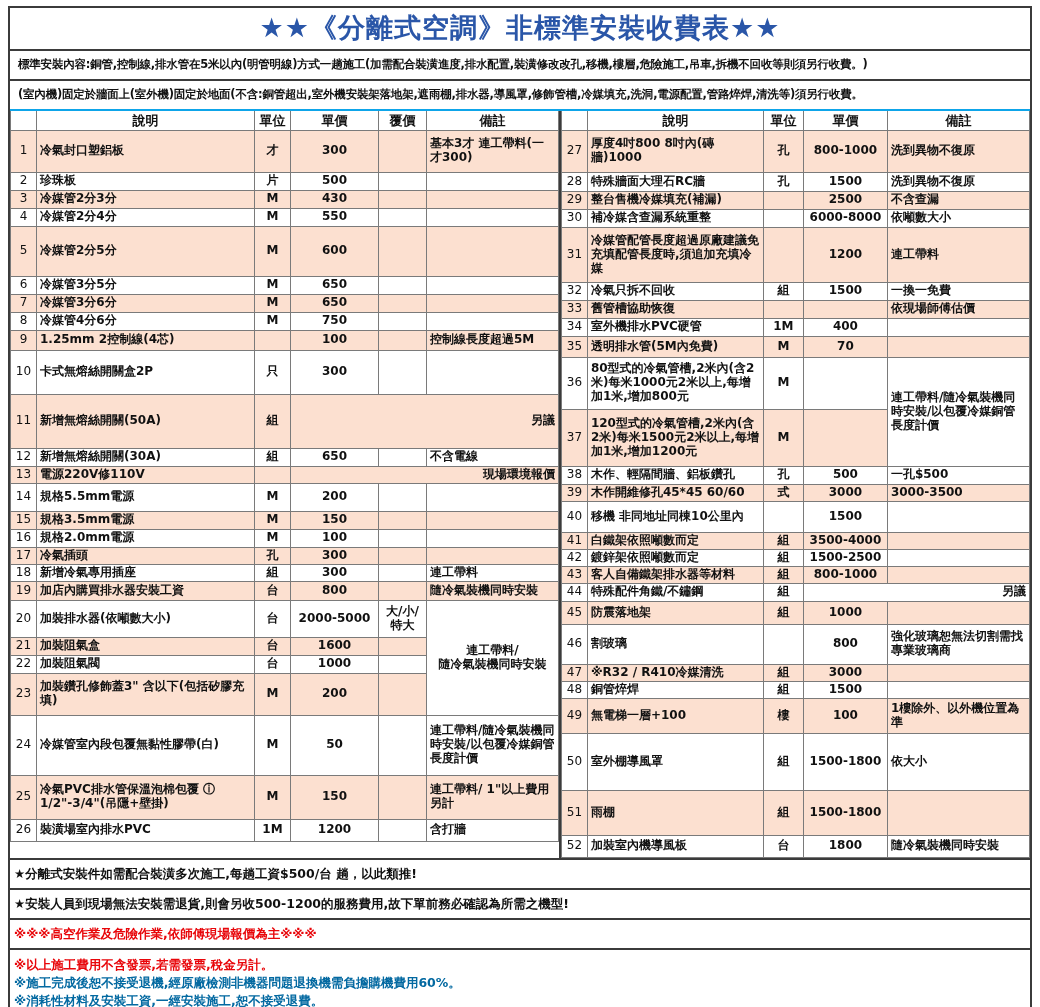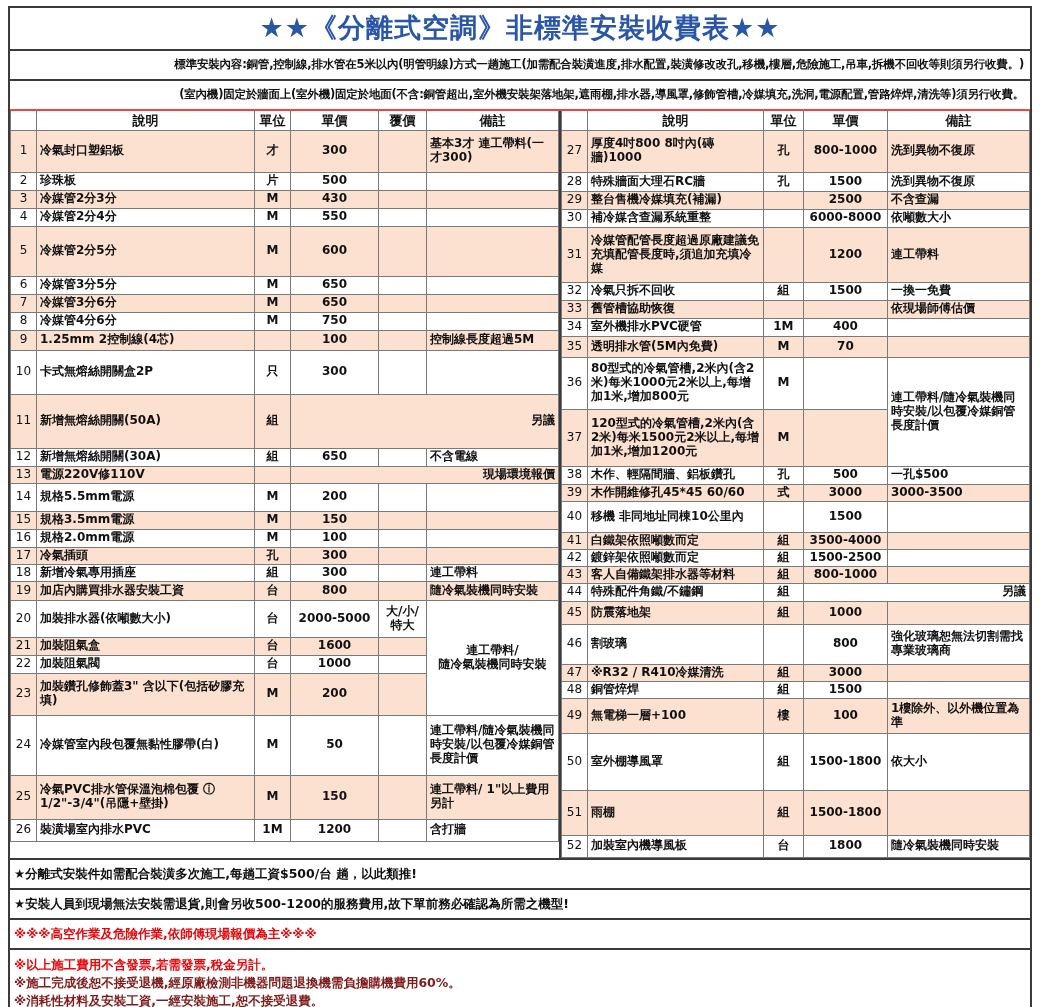--- a/index.html
+++ b/index.html
@@ -34,23 +34,22 @@
     white-space:nowrap;
   }
   .note-row{
     border-bottom:2px solid #3b3b3b;
     font-size:11.5px;
     font-weight:bold;
     padding:7px 6px 7px 8px;
     line-height:1.2;
     white-space:nowrap;
     letter-spacing:-0.2px;
-    text-align:right;
-  }
-  .note-row.last{border-bottom:2px solid #ef4444;}
+  }
+  .note-row.last{border-bottom:2px solid #0ea5e9;}
 
   
   .grid{
     display:flex;
     border-bottom:2px solid #3b3b3b;
   }
   .col{display:flex;flex-direction:column;}
   .col.left{width:550px;}
   .col.right{width:470px;border-left:2px solid #3b3b3b;}
 
@@ -107,21 +106,21 @@
     border-bottom:2px solid #3b3b3b;
     font-size:12.5px;
     font-weight:bold;
     padding:5px 4px;
     line-height:1.45;
     white-space:nowrap;
   }
   .foot.red{color:#e8060a;}
   .foot.block{white-space:normal;padding:6px 4px 8px 4px;}
   .foot.block .l1{color:#e8060a;font-size:12.5px;}
-  .foot.block .l2,.foot.block .l3{color:#7f1d1d;font-size:12.5px;}
+  .foot.block .l2,.foot.block .l3{color:#0369a1;font-size:12.5px;}
   .foot.nob{border-bottom:none;}
 </style>
 </head>
 <body>
 
 <div class="sheet">
   <div class="outer">
 
     <div class="title-row">
       <div class="title">★★《分離式空調》非標準安裝收費表★★</div>

